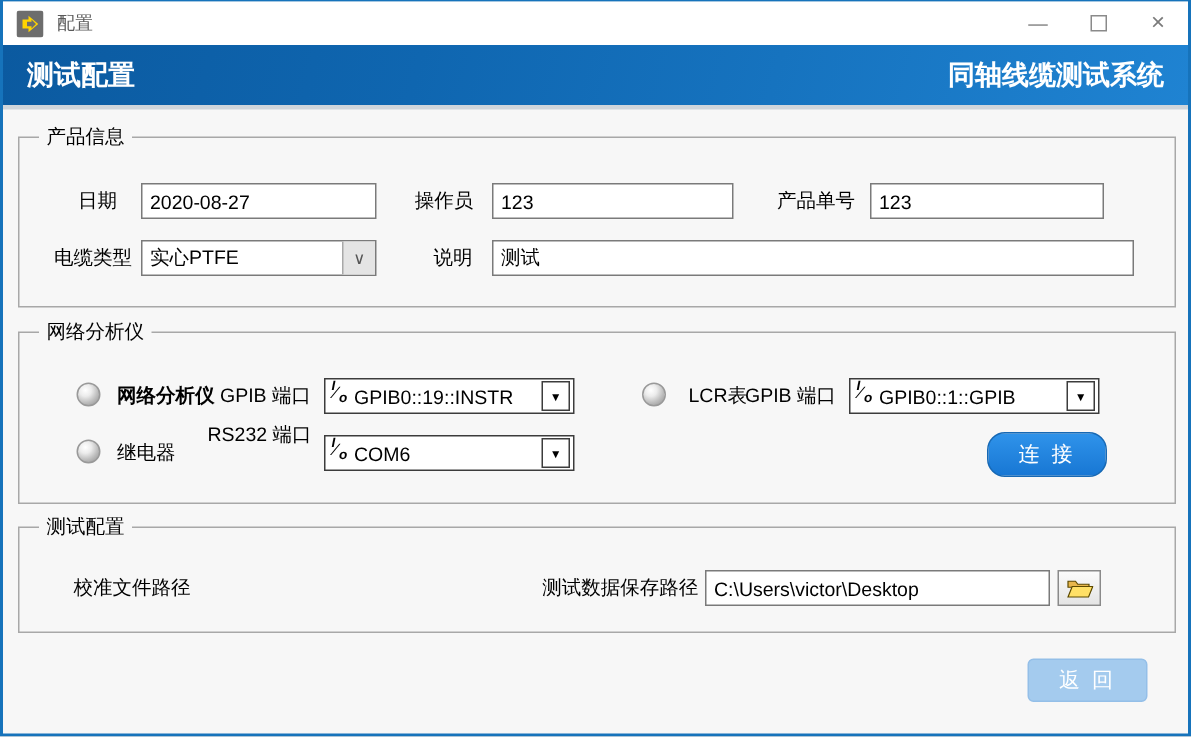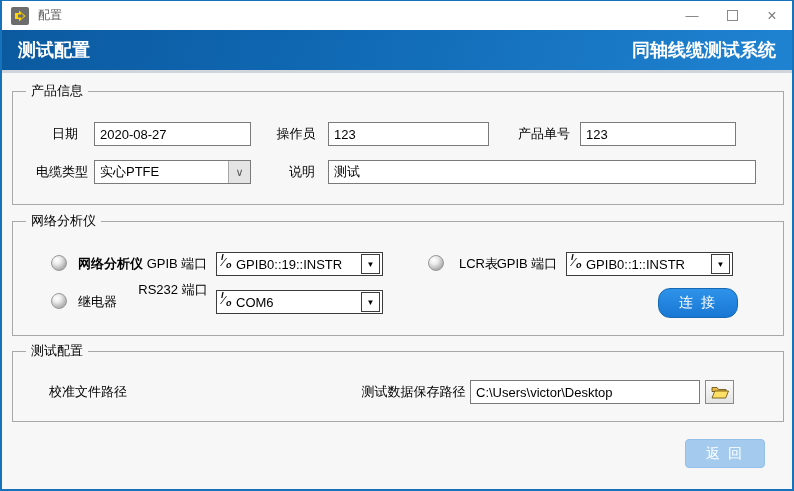--- a/index.html
+++ b/index.html
@@ -136,21 +136,21 @@
 
     <span class="led" style="left:415px;top:33px;"></span>
     <span class="lbl" style="left:446px;top:30px;">LCR表</span>
     <span class="lbl r" style="left:483px;top:30px;width:62px;">GPIB 端口</span>
     <div class="vcombo" style="left:553px;top:30px;width:167px;">
       <span class="io-glyph">
           <i class="i1">I</i>
           <i class="i2">⁄</i>
           <i class="i3">o</i>
         </span>
-      <span class="vcombo-text">GPIB0::1::INSTR</span>
+      <span class="vcombo-text">GPIB0::1::GPIB</span>
       <span class="vcombo-btn">▼</span>
     </div>
 
     <span class="led" style="left:38px;top:71px;"></span>
     <span class="lbl" style="left:65px;top:68px;">继电器</span>
     <span class="lbl r" style="left:125px;top:56px;width:70px;">RS232 端口</span>
     <div class="vcombo" style="left:203px;top:68px;width:167px;">
       <span class="io-glyph">
           <i class="i1">I</i>
           <i class="i2">⁄</i>

